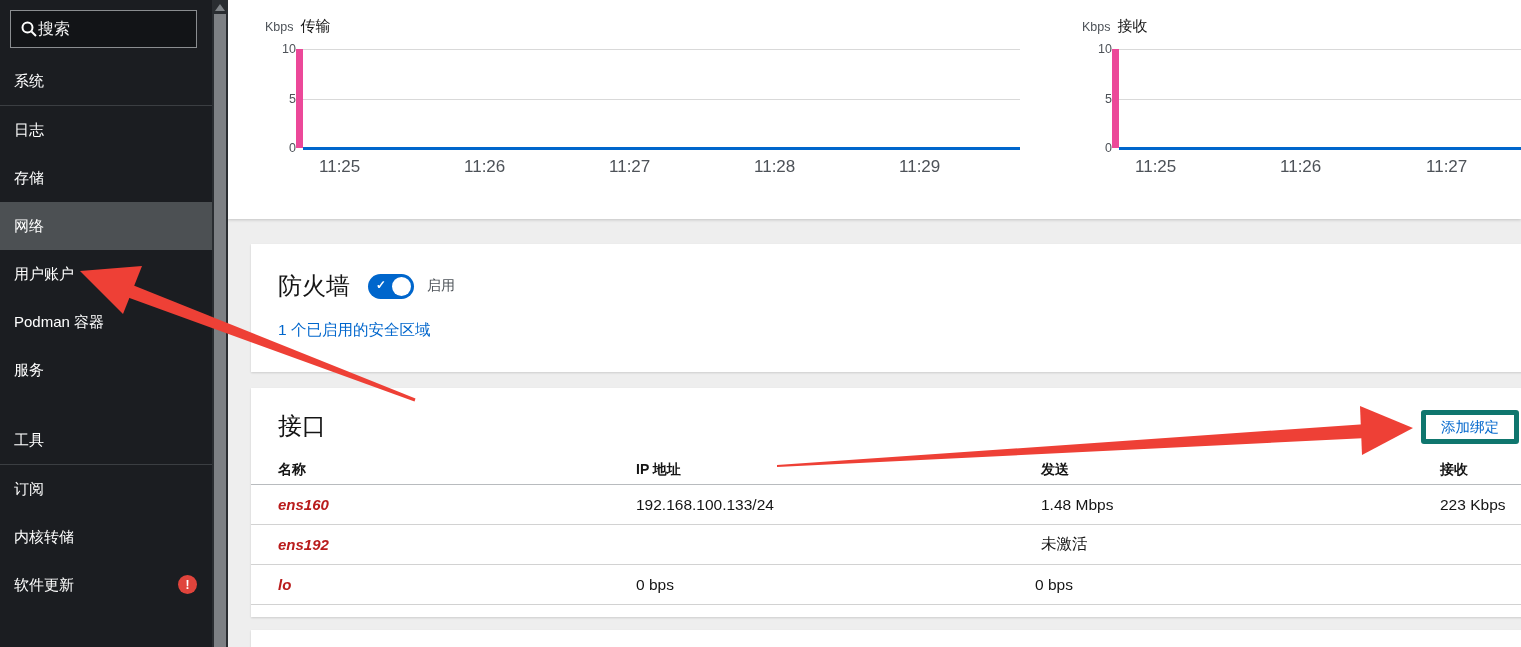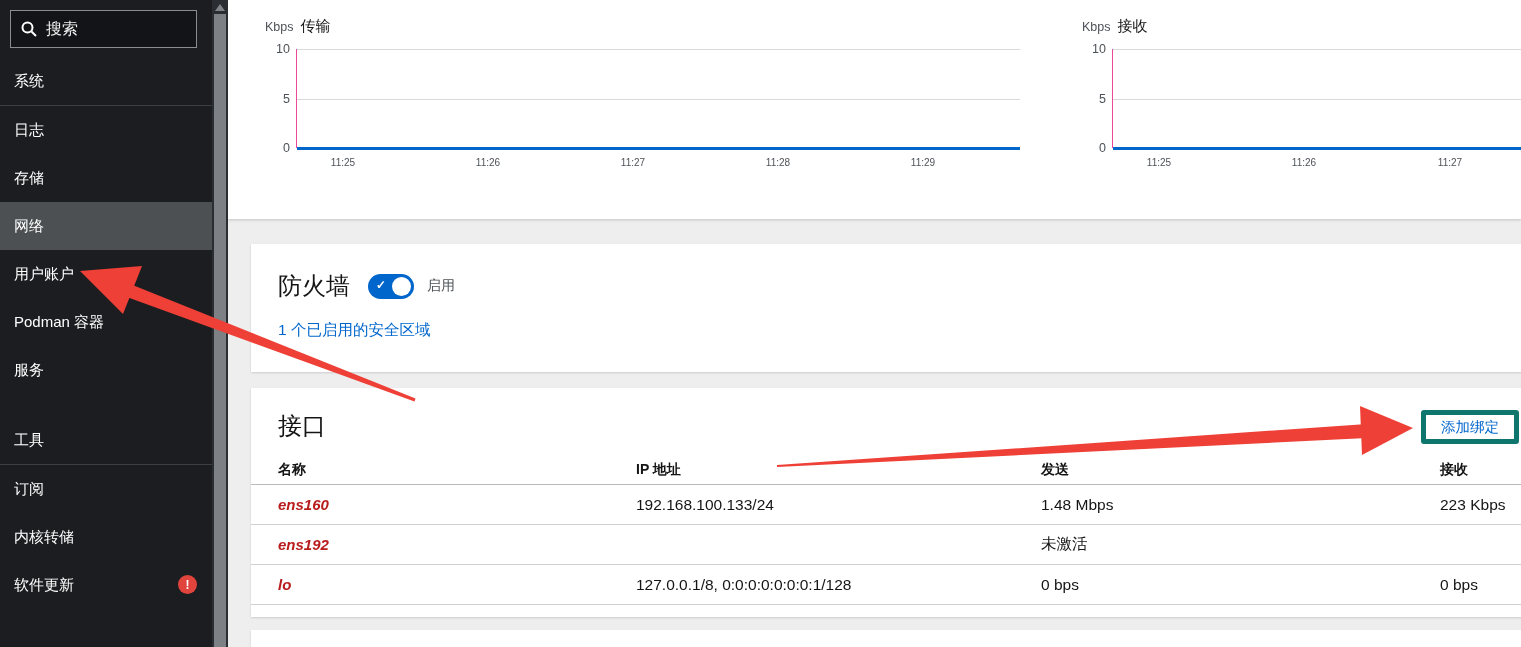--- a/index.html
+++ b/index.html
@@ -2,21 +2,21 @@
 <html><head>
 <meta charset="utf-8">
 <style>
   * { margin:0; padding:0; box-sizing:border-box; }
   html,body { width:1521px; height:647px; overflow:hidden; font-family:"Liberation Sans",sans-serif; background:#fff; }
   .stage { position:relative; width:1521px; height:647px; overflow:hidden; }
 
   
   .sidebar { position:absolute; left:0; top:0; width:212px; height:100%; background:#1b1d21; z-index:2; }
   .searchbox { position:absolute; left:10px; top:10px; width:187px; height:38px; background:#121417;
-               border:1px solid #8a8d90; display:flex; align-items:center; padding:0 10px; gap:9px; }
+               border:1px solid #8a8d90; display:flex; align-items:center; padding:0 10px; gap:1px; }
   .searchbox input { flex:1; background:transparent; border:none; outline:none; color:#fff; font-size:16px; width:100%;
                      font-family:"Liberation Sans",sans-serif; }
   .searchbox input::placeholder { color:#f0f0f0; opacity:1; }
   .nav { position:absolute; left:0; top:57px; width:100%; }
   .nav-item { height:48px; display:flex; align-items:center; padding:0 14px; color:#fff; font-size:15px; cursor:pointer; position:relative; }
   .nav-item.selected { background:#4c5053; }
   .nav-sep { border-top:1px solid #3b3e42; height:0; }
   .nav-gap { height:22px; }
   .nav-badge { position:absolute; right:15px; top:50%; margin-top:-10px; width:19px; height:19px; border-radius:50%;
                background:#e0443c; color:#fff; font-size:12px; font-weight:bold; display:flex; align-items:center; justify-content:center; }
@@ -27,25 +27,25 @@
                border-right:5px solid transparent; border-bottom:7px solid #808488; }
   .scroll-thumb { position:absolute; top:14px; left:2px; width:12px; bottom:-2px; background:#7d8084; }
 
   
   .main { position:absolute; left:228px; top:0; right:0; bottom:0; background:#eeeeee; overflow:hidden; }
 
   .charts-section { position:absolute; left:0; top:0; width:100%; height:219px; background:#fff;
                     box-shadow:0 1px 3px rgba(0,0,0,.18); }
   .chart-label { position:absolute; top:17px; font-size:15px; color:#151515; }
   .chart-unit { font-size:12.5px; color:#4d5258; margin-right:7px; }
-  .plot { position:absolute; top:49px; height:99px; border-left:1px solid #ec4899; }
+  .plot { position:absolute; top:49px; height:99px; border-left:7px solid #ec4899; }
   .gl { position:absolute; left:0; right:0; height:0; border-top:1px solid #d9d9d9; }
   .dataline { position:absolute; left:0; right:0; bottom:-2px; height:3px; background:#0066cc; }
   .ytick { position:absolute; width:40px; left:-47px; text-align:right; font-size:12.5px; color:#4d5258; }
-  .xtick { position:absolute; top:calc(100% + 9px); width:60px; text-align:center; font-size:10px; color:#4d5258; }
+  .xtick { position:absolute; top:calc(100% + 9px); width:60px; text-align:left; font-size:17px; color:#4d5258; }
 
   .card { position:absolute; left:23px; width:calc(100% - 23px + 44px); background:#fff; box-shadow:0 1px 2px rgba(0,0,0,.14); }
   .card-firewall { top:244px; height:128px; }
   .fw-titlerow { position:absolute; left:27px; top:26px; display:flex; align-items:center; }
   .fw-title { font-size:24px; color:#151515; }
   .toggle { margin-left:18px; width:46px; height:25px; background:#0066cc; border-radius:13px; position:relative; cursor:pointer; }
   .toggle .knob { position:absolute; right:3px; top:3px; width:19px; height:19px; border-radius:50%; background:#fff; }
   .toggle .check { position:absolute; left:8px; top:4px; color:#fff; font-size:12px; font-weight:bold; }
   .toggle-label { margin-left:13px; font-size:14px; color:#4d5258; }
   .fw-link { position:absolute; left:27px; top:76px; font-size:15.5px; color:#0066cc; text-decoration:none; cursor:pointer; }
@@ -195,21 +195,20 @@
           <div class="c-recv">223 Kbps</div>
         </div>
         <div class="tr tr-row">
           <div class="c-name"><a class="iface-link">ens192</a></div>
           <div class="c-ip"></div>
           <div class="c-send">未激活</div>
           <div class="c-recv"></div>
         </div>
         <div class="tr tr-row">
           <div class="c-name"><a class="iface-link">lo</a></div>
-          <div class="c-ip">127.0.0.1/8, 0:0:0:0:0:0:0:1/128</div>
           <div class="c-send">0 bps</div>
           <div class="c-recv">0 bps</div>
         </div>
       </div>
     </div>
 
     <div class="card card-next"></div>
   </div>
 
   <svg class="arrows" viewBox="0 0 1521 647">

